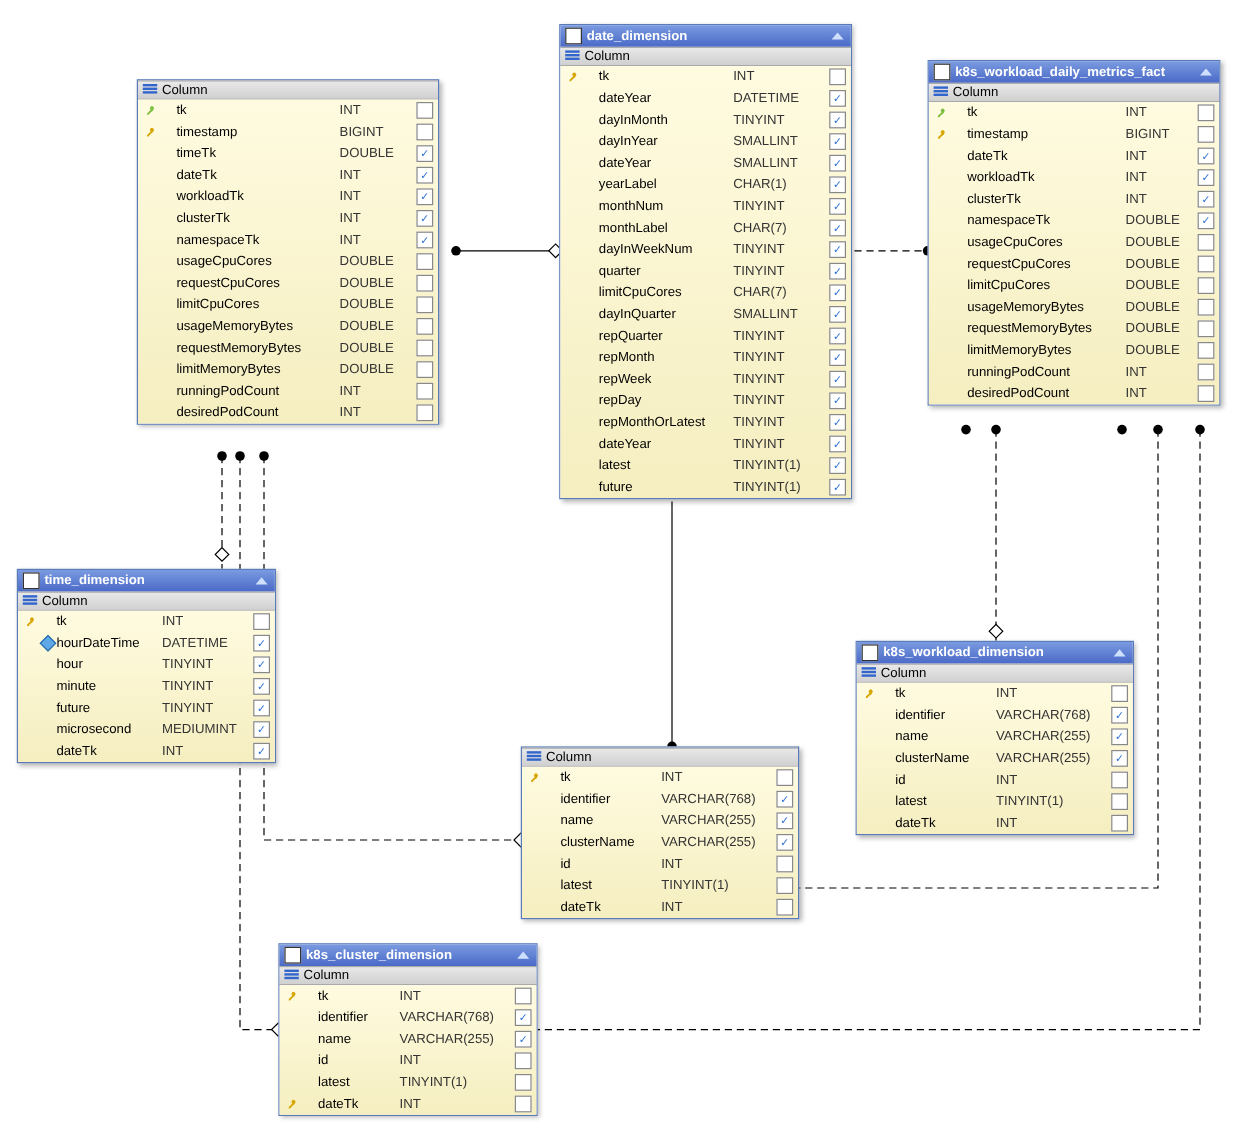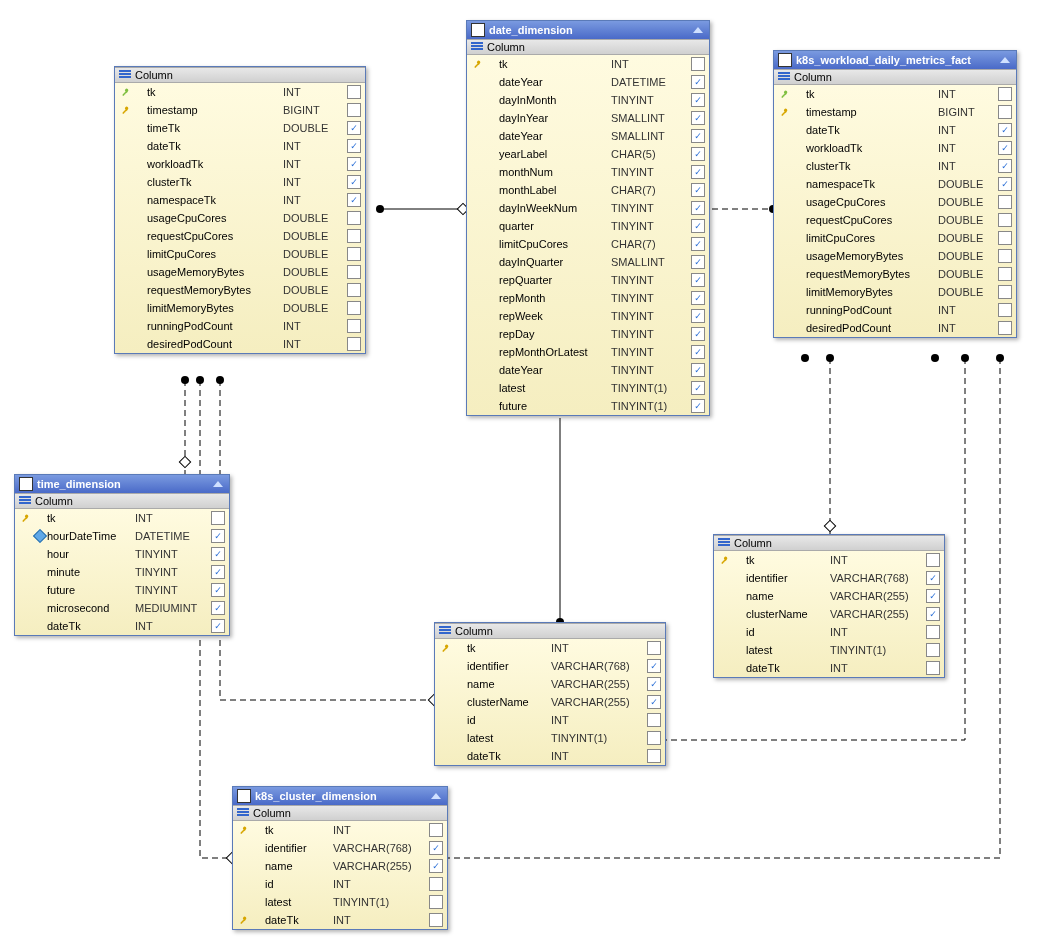--- a/index.html
+++ b/index.html
@@ -250,21 +250,21 @@
           <span class="key"></span>
           <span class="dia"></span>
           <span class="nm" style="width:106px">dateYear</span>
           <span class="ty" style="width:80px">SMALLINT</span>
           <span class="chk on"></span>
         </div>
         <div class="row">
           <span class="key"></span>
           <span class="dia"></span>
           <span class="nm" style="width:106px">yearLabel</span>
-          <span class="ty" style="width:80px">CHAR(5)</span>
+          <span class="ty" style="width:80px">CHAR(1)</span>
           <span class="chk on"></span>
         </div>
         <div class="row">
           <span class="key"></span>
           <span class="dia"></span>
           <span class="nm" style="width:106px">monthNum</span>
           <span class="ty" style="width:80px">TINYINT</span>
           <span class="chk on"></span>
         </div>
         <div class="row">
@@ -549,20 +549,25 @@
         <div class="row">
           <span class="key"></span>
           <span class="dia"></span>
           <span class="nm" style="width:82px">dateTk</span>
           <span class="ty" style="width:76px">INT</span>
           <span class="chk on"></span>
         </div>
       </div>
     </div>
     <div class="tbl" style="left: 713px; top: 534px;">
+      <div class="tbl-hdr">
+        <span class="ico"></span>
+        <span>k8s_workload_dimension</span>
+        <span class="collapse"></span>
+      </div>
       <div class="sub-hdr">
         <span class="bars">
           <span></span>
           <span></span>
           <span></span>
         </span>
         <span>Column</span>
       </div>
       <div class="rows">
         <div class="row">

